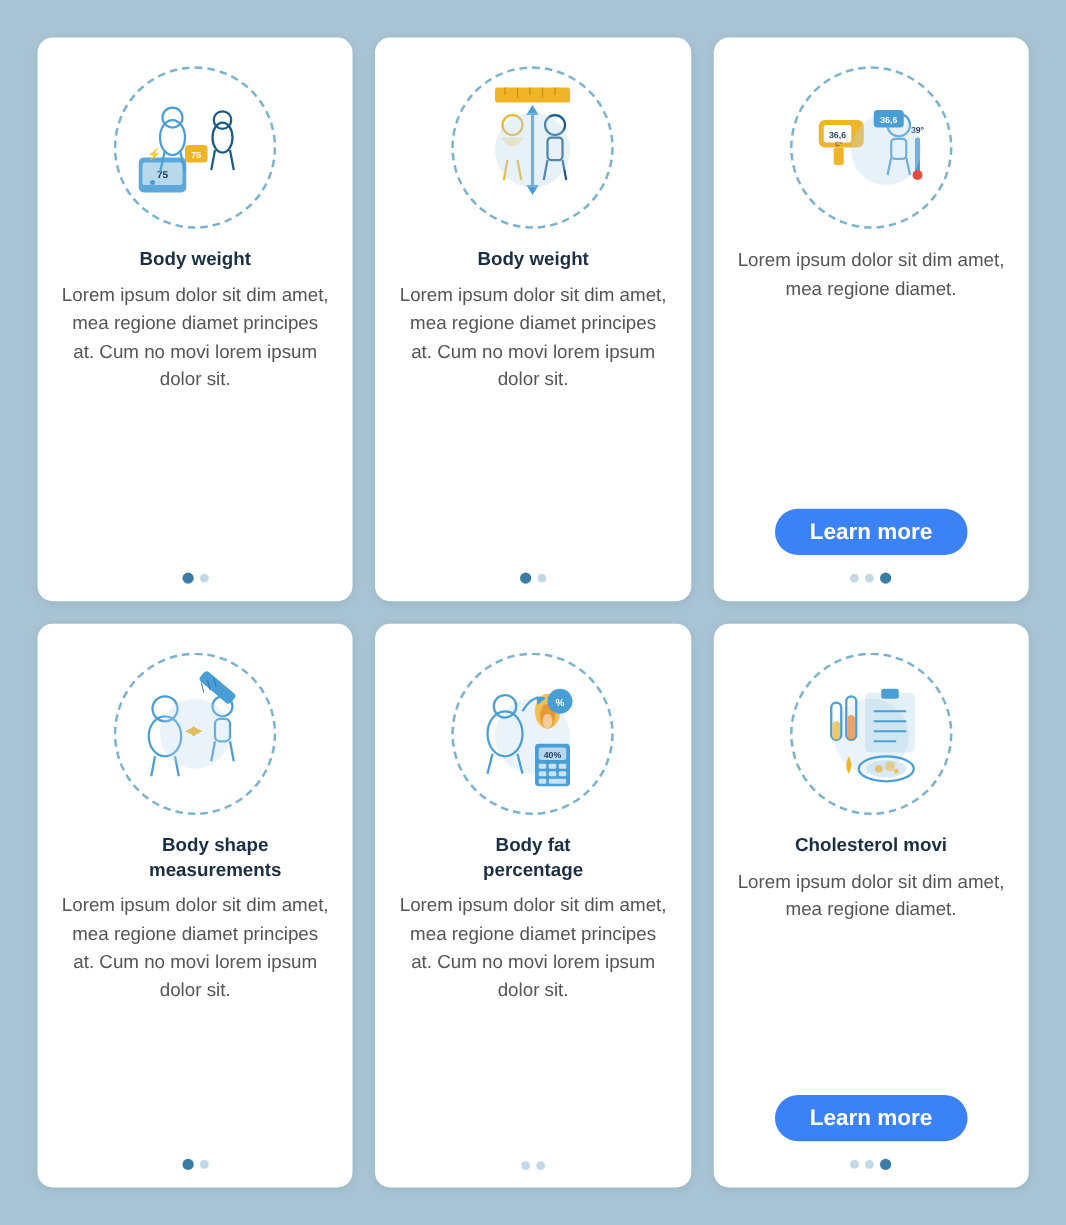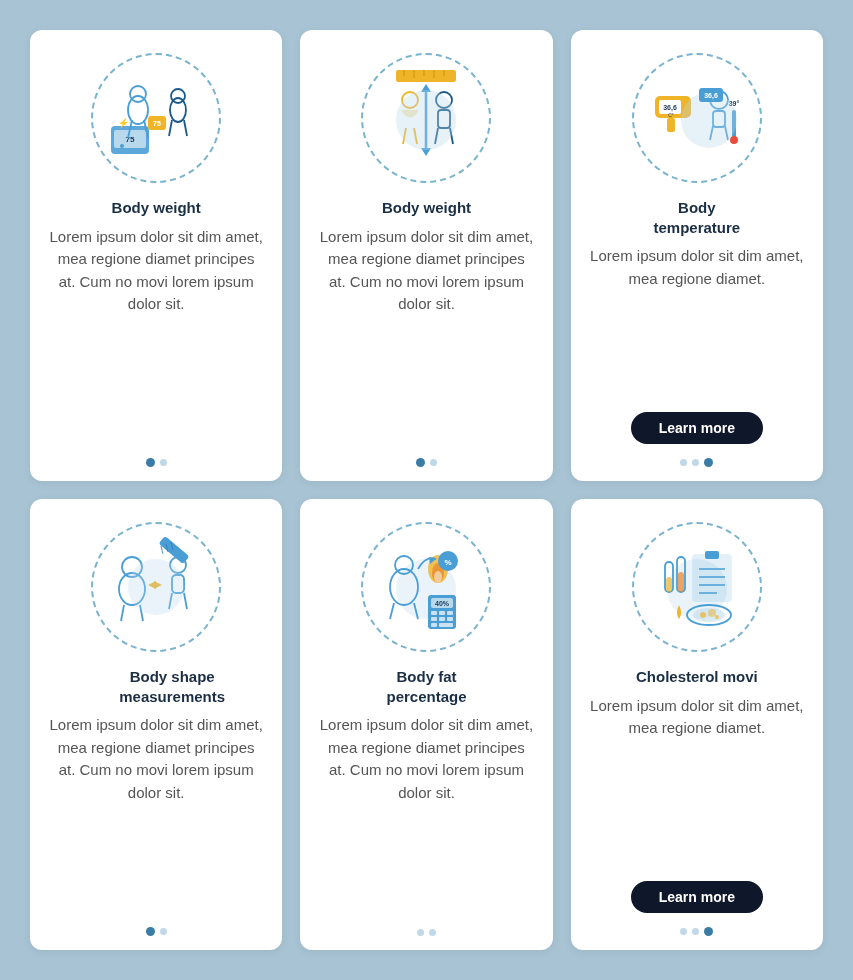--- a/index.html
+++ b/index.html
@@ -74,26 +74,26 @@
       height: 7px;
       border-radius: 50%;
       background: #c0d8e8;
     }
     .dot.active {
       background: #3a7ca5;
       width: 9px;
       height: 9px;
     }
     .learn-btn {
-      background-color: #0f172a;
+      background-color: #3b82f6;
       color: #fff;
       border: none;
       border-radius: 20px;
       padding: 8px 28px;
-      font-size: 14px;
+      font-size: 18px;
       font-weight: 600;
       cursor: pointer;
       margin-top: 8px;
       margin-bottom: 4px;
     }
     
     svg { overflow: visible; }
   </style>
 </head>
 <body>
@@ -192,22 +192,20 @@
         <rect x="95" y="52" width="4" height="28" rx="2" fill="#4a9ed6"></rect>
         <circle cx="97" cy="82" r="4" fill="#e74c3c"></circle>
         <text x="97" y="48" text-anchor="middle" font-size="7" fill="#1a3a5c" font-weight="bold">39°</text>
 
         <circle cx="72" cy="62" r="28" fill="#b8d8ec" opacity="0.35"></circle>
 
         <rect x="62" y="30" width="24" height="14" rx="3" fill="#4a9ed6"></rect>
         <text x="74" y="40" text-anchor="middle" font-size="7" fill="#fff" font-weight="bold">36,6</text>
       </svg>
     </div>
-    <div class="card-title" style="white-space:pre-line;">Body
-temperature</div>
     <div class="card-text">Lorem ipsum dolor sit dim amet, mea regione diamet.</div>
     <button class="learn-btn">Learn more</button>
     <div class="dots">
       <div class="dot"></div>
       <div class="dot"></div>
       <div class="dot active"></div>
     </div>
   </div>
 
   <div class="card">

